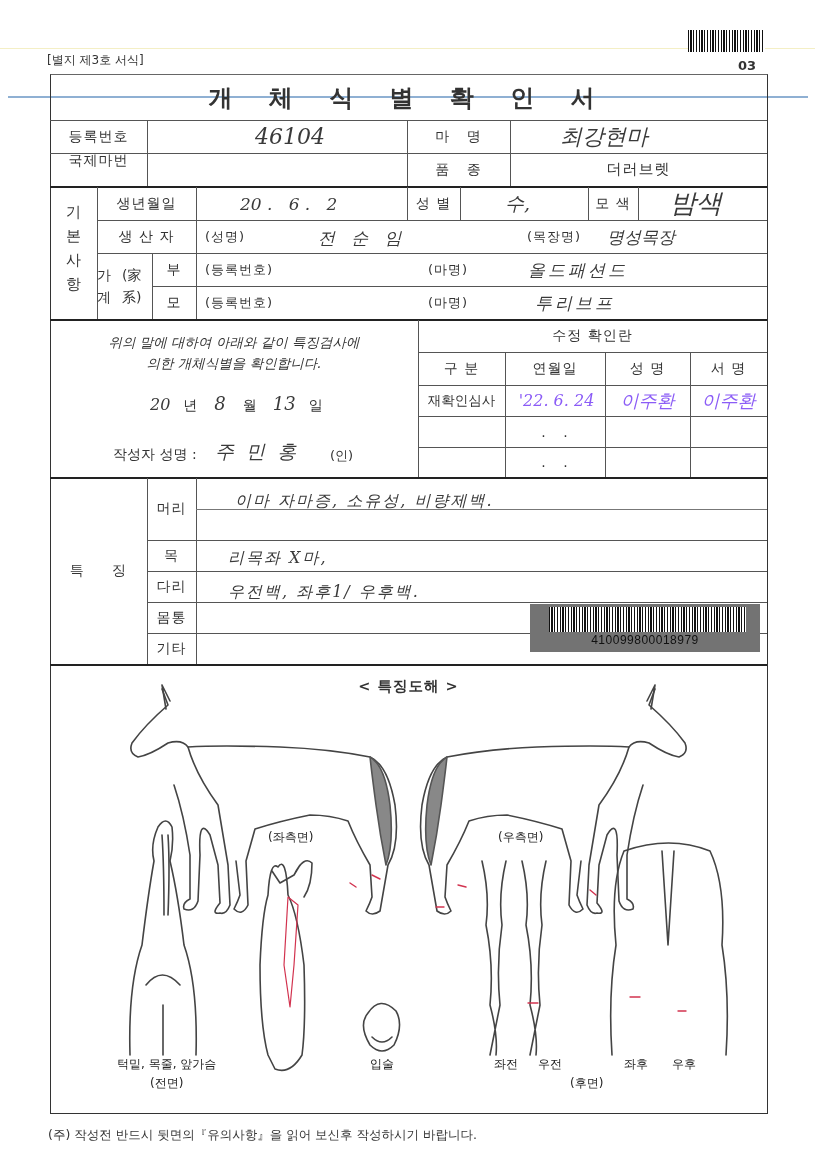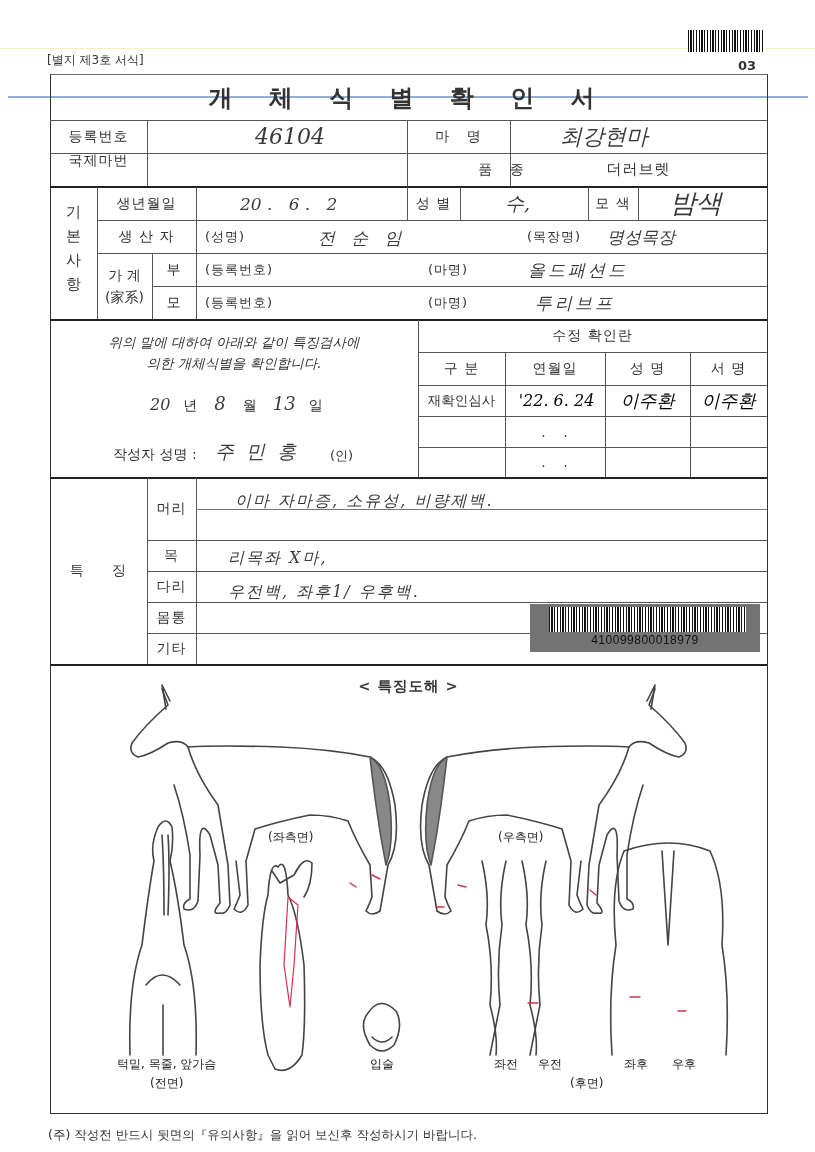--- a/index.html
+++ b/index.html
@@ -3,21 +3,21 @@
 <meta charset="utf-8">
 <style>
   html,body{margin:0;padding:0;background:#fff;}
   body{width:815px;height:1152px;position:relative;overflow:hidden;font-family:"DejaVu Sans","Liberation Sans",sans-serif;color:#222;}
   .abs{position:absolute;}
   .hl{position:absolute;height:0;border-top:1px solid #555;}
   .vl{position:absolute;width:0;border-left:1px solid #555;}
   .thick{border-color:#222;border-top-width:2px;}
   .lbl{position:absolute;font-size:14px;color:#333;text-align:center;display:flex;align-items:center;justify-content:center;letter-spacing:1px;}
   .hand{position:absolute;font-family:"DejaVu Serif",serif;font-style:italic;color:#3a3a3a;font-size:17px;display:flex;align-items:center;}
-  .hand.blue{color:#000000;font-style:italic;}
+  .hand.blue{color:#8b5cf6;font-style:italic;}
   .small{font-size:13px;}
   .title{font-size:24px;font-weight:bold;letter-spacing:14px;color:#333;}
   .barcode{position:absolute;background:repeating-linear-gradient(90deg,#111 0 1px,#fff 1px 2px,#111 2px 4px,#fff 4px 5px,#111 5px 6px,#fff 6px 8px,#111 8px 9px,#fff 9px 11px);}
   .guide-yellow{position:absolute;left:0;width:815px;top:48px;height:1px;background:#f4efc5;}
   .guide-blue{position:absolute;left:8px;width:800px;top:96px;height:2px;background:#8fb0d3;}
   .cap{position:absolute;font-size:12px;color:#222;text-align:center;}
 </style>
 </head>
 <body>
 
@@ -39,21 +39,21 @@
 <div class="vl" style="left:407px;top:120px;height:66px;"></div>
 <div class="vl" style="left:510px;top:120px;height:66px;"></div>
 
 <div class="lbl" style="left:50px;top:120px;width:97px;height:33px;">등록번호</div>
 <div class="hand" style="left:255px;top:120px;height:33px;font-size:22px;">46104</div>
 <div class="lbl" style="left:407px;top:120px;width:103px;height:33px;white-space:pre;text-align:center;">마   명</div>
 <div class="hand" style="left:560px;top:120px;height:33px;font-size:22px;">최강현마</div>
 
 <div class="lbl" style="left:50px;top:153px;width:97px;height:16px;">국제마번</div>
 <div class="hand" style="left:160px;top:153px;width:240px;height:33px;"></div>
-<div class="lbl" style="left:407px;top:153px;width:103px;height:33px;white-space:pre;padding-left:43px;">품   종</div>
+<div class="lbl" style="left:407px;top:153px;width:103px;height:33px;white-space:pre;">품   종</div>
 <div class="lbl" style="left:510px;top:153px;width:257px;height:33px;font-size:15px;">더러브렛</div>
 
 <div class="hl" style="left:97px;top:220px;width:670px;"></div>
 <div class="hl" style="left:97px;top:253px;width:670px;"></div>
 <div class="hl" style="left:152px;top:286px;width:615px;"></div>
 <div class="hl thick" style="left:50px;top:319px;width:717px;"></div>
 <div class="vl" style="left:97px;top:187px;height:132px;"></div>
 <div class="vl" style="left:152px;top:253px;height:66px;"></div>
 <div class="vl" style="left:196px;top:187px;height:132px;"></div>
 <div class="vl" style="left:407px;top:187px;height:33px;"></div>
@@ -74,21 +74,21 @@
 <div class="hand" style="left:505px;top:187px;height:33px;font-size:19px;">수,</div>
 <div class="lbl" style="left:588px;top:187px;width:50px;height:33px;">모 색</div>
 <div class="hand" style="left:670px;top:187px;height:33px;font-size:26px;">밤색</div>
 
 <div class="lbl" style="left:97px;top:220px;width:99px;height:33px;white-space:pre;">생 산 자</div>
 <div class="lbl small" style="left:205px;top:220px;height:33px;">(성명)</div>
 <div class="hand" style="left:318px;top:222px;height:33px;white-space:pre;">전   순   임</div>
 <div class="lbl small" style="left:527px;top:220px;height:33px;">(목장명)</div>
 <div class="hand" style="left:607px;top:221px;height:33px;">명성목장</div>
 
-<div class="abs" style="left:97px;top:253px;width:55px;height:66px;display:flex;flex-direction:column;align-items:center;justify-content:center;font-size:14px;color:#333;line-height:22px;">
+<div class="abs" style="left:97px;top:253px;width:55px;height:66px;display:flex;flex-direction:row;align-items:center;justify-content:center;font-size:14px;color:#333;line-height:22px;">
   <div>가 계</div>
   <div>(家系)</div>
 </div>
 <div class="lbl" style="left:152px;top:253px;width:44px;height:33px;">부</div>
 <div class="lbl small" style="left:205px;top:253px;height:33px;">(등록번호)</div>
 <div class="lbl small" style="left:428px;top:253px;height:33px;">(마명)</div>
 <div class="hand" style="left:528px;top:254px;height:33px;letter-spacing:3px;">올드패션드</div>
 
 <div class="lbl" style="left:152px;top:286px;width:44px;height:33px;">모</div>
 <div class="lbl small" style="left:205px;top:286px;height:33px;">(등록번호)</div>

